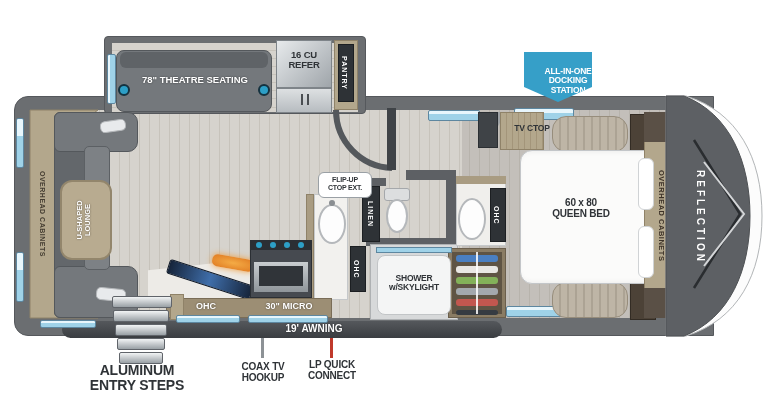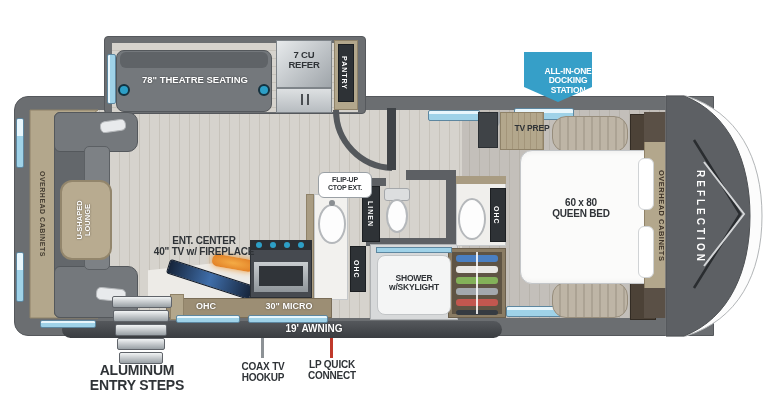--- a/index.html
+++ b/index.html
@@ -52,21 +52,21 @@
               border:1px solid #54585c;border-radius:8px;z-index:4;"></div>
   <div class="abs" style="left:120px;top:52px;width:148px;height:16px;background:#5f6367;border-radius:6px;z-index:4;"></div>
   <div class="abs" style="left:118px;top:84px;width:12px;height:12px;border-radius:50%;background:#2d9fc6;
               border:2px solid #14323f;z-index:5;"></div>
   <div class="abs" style="left:258px;top:84px;width:12px;height:12px;border-radius:50%;background:#2d9fc6;
               border:2px solid #14323f;z-index:5;"></div>
   <div class="abs wlbl" style="left:122px;top:75px;width:146px;font-size:9.5px;z-index:5;">78" THEATRE SEATING</div>
 
   <div class="abs" style="left:276px;top:40px;width:56px;height:48px;z-index:4;
               background:linear-gradient(135deg,#e7eaec,#9fa5aa);border:1px solid #7e8489;"></div>
-  <div class="abs lbl" style="left:276px;top:50px;width:56px;font-size:9.5px;z-index:5;">7 CU
+  <div class="abs lbl" style="left:276px;top:50px;width:56px;font-size:9.5px;z-index:5;">16 CU
 REFER</div>
   <div class="abs" style="left:276px;top:88px;width:56px;height:25px;z-index:4;
               background:linear-gradient(180deg,#dde0e2,#b7bcc0);border:1px solid #7e8489;"></div>
   <div class="abs" style="left:301px;top:94px;width:2px;height:11px;background:#4a4e52;z-index:5;"></div>
   <div class="abs" style="left:307px;top:94px;width:2px;height:11px;background:#4a4e52;z-index:5;"></div>
   <div class="abs wood" style="left:334px;top:40px;width:24px;height:70px;z-index:4;"></div>
   <div class="abs darkband vtext" style="left:338px;top:44px;width:16px;height:58px;z-index:5;">
     <span style="font-size:7px;color:#fff;">PANTRY</span>
   </div>
 
@@ -97,22 +97,20 @@
       <div style="width:42px;"></div>
   </div>
   <div class="abs wood" style="left:170px;top:294px;width:14px;height:26px;z-index:6;"></div>
 
   <div class="abs" style="left:148px;top:252px;width:170px;height:48px;background:#edebe7;
               clip-path:polygon(0 38%,100% 0,100% 100%,0 100%);z-index:4;"></div>
   <div class="abs" style="left:212px;top:257px;width:42px;height:12px;border-radius:5px;transform:rotate(10deg);
               background:radial-gradient(#f4ab45,#e07b22);box-shadow:0 0 6px #f09c3a;z-index:5;"></div>
   <div class="abs" style="left:166px;top:272px;width:88px;height:15px;border-radius:3px;transform:rotate(18deg);
               background:linear-gradient(90deg,#16243a,#3f6eaa,#16243a);border:1px solid #0e1828;z-index:5;"></div>
-  <div class="abs lbl" style="left:140px;top:236px;width:128px;font-size:10px;z-index:6;">ENT. CENTER
-40" TV w/ FIREPLACE</div>
 
   <div class="abs" style="left:166px;top:298px;width:166px;height:20px;background:#9c8e74;
               border:1px solid #7a6d57;z-index:5;"></div>
   <div class="abs wlbl" style="left:186px;top:302px;width:40px;font-size:9px;z-index:6;">OHC</div>
   <div class="abs wlbl" style="left:254px;top:302px;width:70px;font-size:9px;z-index:6;">30" MICRO</div>
   <div class="abs win" style="left:176px;top:315px;width:64px;height:8px;z-index:6;"></div>
   <div class="abs win" style="left:248px;top:315px;width:80px;height:8px;z-index:6;"></div>
   <div class="abs win" style="left:40px;top:320px;width:56px;height:8px;z-index:6;"></div>
 
   <div class="abs" style="left:250px;top:240px;width:62px;height:58px;background:#464a50;border:1px solid #2b2f34;z-index:5;"></div>
@@ -173,21 +171,21 @@
   <div class="abs" style="left:456px;top:288px;width:42px;height:7px;border-radius:3px;background:#a3a8ad;z-index:7;"></div>
   <div class="abs" style="left:456px;top:299px;width:42px;height:7px;border-radius:3px;background:#c2574f;z-index:7;"></div>
   <div class="abs" style="left:456px;top:310px;width:42px;height:5px;border-radius:3px;background:#363b42;z-index:7;"></div>
   <div class="abs" style="left:476px;top:252px;width:2px;height:62px;background:rgba(255,255,255,.85);z-index:8;"></div>
 
   <div class="abs win" style="left:514px;top:108px;width:60px;height:12px;z-index:4;"></div>
   <div class="abs win" style="left:428px;top:110px;width:52px;height:11px;z-index:4;"></div>
   <div class="abs win" style="left:506px;top:306px;width:82px;height:11px;z-index:4;"></div>
   <div class="abs" style="left:486px;top:112px;width:20px;height:16px;background:#9ea2a5;
               clip-path:polygon(0 0,100% 0,55% 100%);z-index:4;"></div>
-  <div class="abs lbl" style="left:502px;top:124px;width:60px;font-size:8.5px;z-index:6;">TV PREP</div>
+  <div class="abs lbl" style="left:502px;top:124px;width:60px;font-size:8.5px;z-index:6;">TV CTOP</div>
   <div class="abs" style="left:478px;top:112px;width:20px;height:36px;background:#3f4347;border:1px solid #2b2f33;z-index:4;"></div>
   <div class="abs" style="left:500px;top:112px;width:44px;height:38px;border:1px solid #8f8268;z-index:4;
               background:repeating-linear-gradient(90deg,#b3a78c 0 5px,#a3957a 5px 6px);"></div>
 
   <div class="abs" style="left:552px;top:116px;width:76px;height:36px;border-radius:14px;border:1px solid #978d7c;z-index:4;
               background:repeating-linear-gradient(90deg,#beb5a6 0 6px,#aca394 6px 8px);"></div>
   <div class="abs" style="left:552px;top:282px;width:76px;height:36px;border-radius:14px;border:1px solid #978d7c;z-index:4;
               background:repeating-linear-gradient(90deg,#beb5a6 0 6px,#aca394 6px 8px);"></div>
   <div class="abs" style="left:630px;top:114px;width:26px;height:38px;background:#4c4237;border:1px solid #332c24;z-index:4;"></div>
   <div class="abs" style="left:630px;top:282px;width:26px;height:38px;background:#4c4237;border:1px solid #332c24;z-index:4;"></div>

